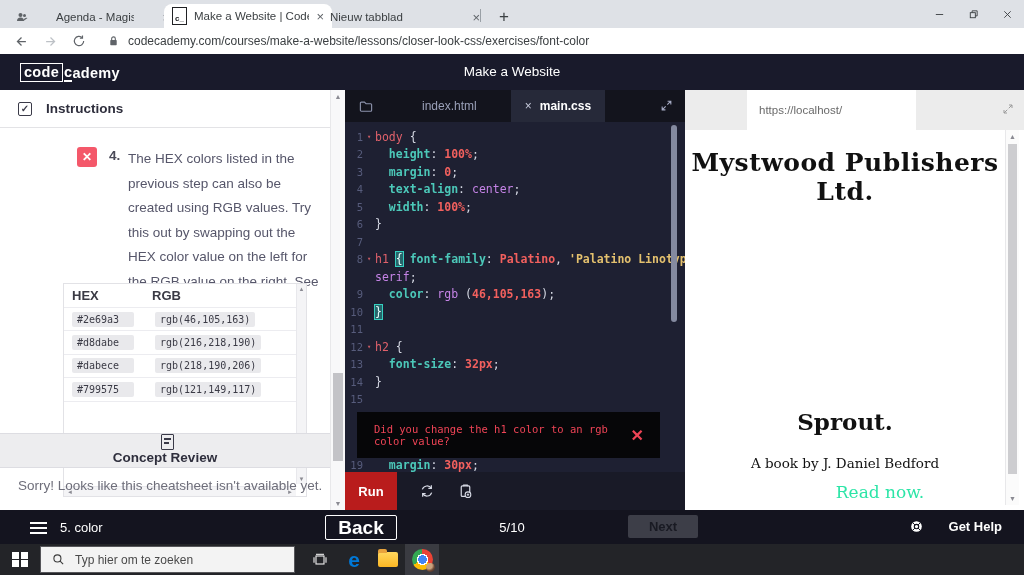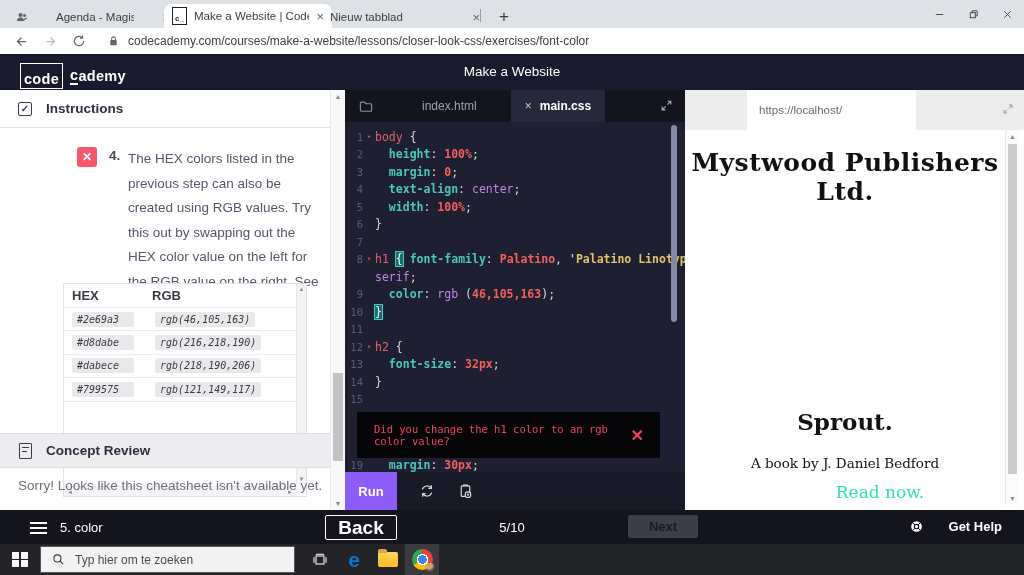--- a/index.html
+++ b/index.html
@@ -25,21 +25,21 @@
     display:flex;align-items:center;}
   .nav-ic{margin-left:14px;color:#5f6368;}
   .nav-ic.disabled{color:#bdc1c6;}
   #url-text{font-size:12px;color:#3c4043;margin-left:9px;white-space:nowrap;}
   #addr-right{position:absolute;right:8px;top:28px;height:26px;display:flex;align-items:center;gap:12px;}
   .avatar{border-radius:50%;background:radial-gradient(circle at 35% 30%,#c9a27e 0 35%,#6e4a36 60%,#2e2028 100%);}
 
   
   #ccheader{left:0;top:54px;width:1024px;height:36px;background:#191a2b;color:#fff;}
   #cclogo{position:absolute;left:20px;top:9px;display:flex;align-items:center;font-size:14.5px;font-weight:600;letter-spacing:.3px;}
-  #cclogo .boxed{border:1.5px solid #fff;padding:7px 3px 1px 3px;margin-right:7px;}
+  #cclogo .boxed{border:1.5px solid #fff;padding:0 3px 1px 3px;margin-right:1px;}
   #cclogo .uc{border-bottom:2px solid #fff;}
   #cc-title{position:absolute;left:0;right:0;top:10px;text-align:center;font-size:13.5px;color:#fff;}
   #timer-ic{position:absolute;left:676px;top:63px;color:#4e5370;}
   #pro-btn{position:absolute;left:717px;top:60px;width:102px;height:23px;border:1px solid #e8e8ef;border-radius:999px;
     display:flex;align-items:center;justify-content:center;font-size:12px;font-weight:bold;color:#fff;}
   #pro-dot{position:absolute;left:874px;top:68px;width:8px;height:8px;border-radius:50%;}
   #bell-ic{position:absolute;left:923px;top:61px;color:#fff;}
   #hdr-avatar{position:absolute;left:970px;top:59px;width:27px;height:27px;}
 
   
@@ -52,31 +52,31 @@
   #step-x{position:absolute;left:77px;top:57px;width:20px;height:20px;border-radius:3px;background:#f4586a;
     color:#fff;font-size:12px;font-weight:bold;display:flex;align-items:center;justify-content:center;}
   #step-num{position:absolute;left:109px;top:58px;font-size:13.5px;font-weight:bold;color:#4a4a58;}
   #step-text{position:absolute;left:128px;top:57px;width:196px;font-size:13.5px;line-height:24.5px;color:#56566a;}
   #hex-table{position:absolute;left:63px;top:193px;width:242px;height:212px;border:1px solid #e2e2e6;background:#fff;}
   #hex-table .t-head{display:flex;height:23px;align-items:center;border-bottom:1px solid #ececf0;}
   #hex-table .th{font-size:13px;font-weight:bold;color:#3a3a44;}
   #hex-table .th1{margin-left:8px;width:80px;}
   .t-row{display:flex;height:22.4px;align-items:center;border-bottom:1px solid #ececf0;}
   .chip{font-family:"DejaVu Sans Mono",monospace;font-size:10px;color:#3b3b46;background:#e9e9ec;
-    border-radius:2px;padding:2px 5px;white-space:nowrap;font-style:italic;}
+    border-radius:2px;padding:2px 5px;white-space:nowrap;}
   .chip-hex{margin-left:8px;width:52px;}
   .chip-rgb{margin-left:21px;}
   .tbl-vscroll{position:absolute;right:0;top:0;width:10px;height:200px;background:#f4f4f6;border-left:1px solid #e8e8ec;
     display:flex;flex-direction:column;justify-content:space-between;align-items:center;padding:2px 0;box-sizing:border-box;
     font-size:6px;color:#8a8a92;}
   .tbl-hscroll{position:absolute;left:0;bottom:0;height:10px;width:232px;background:#f4f4f6;border-top:1px solid #e8e8ec;
     display:flex;justify-content:space-between;align-items:center;padding:0 3px;box-sizing:border-box;
     font-size:6px;color:#8a8a92;}
   #concept-bar{position:absolute;left:0;top:343px;width:330px;height:33px;background:#ededef;
-    border-top:1px solid #dddde2;border-bottom:1px solid #dddde2;display:flex;align-items:center;}
+    border-top:1px solid #dddde2;border-bottom:1px solid #dddde2;display:flex;align-items:center;flex-direction:column;}
   .doc-ic{width:11px;height:14px;border:1.5px solid #3a3a48;border-radius:1px;margin:0 14px 0 19px;position:relative;}
   .doc-ic:before{content:"";position:absolute;left:2px;top:3px;width:7px;height:1.5px;background:#3a3a48;}
   .doc-ic:after{content:"";position:absolute;left:2px;top:7px;width:5px;height:1.5px;background:#3a3a48;}
   #sorry-text{position:absolute;left:18px;top:388px;font-size:13.5px;color:#6e6e7a;}
   #left-scroll{position:absolute;left:330px;top:0;width:15px;height:420px;background:#f8f8f9;border-left:1px solid #e8e8ea;
     box-sizing:border-box;}
   .scr-arrow{position:absolute;left:0;width:14px;text-align:center;font-size:7px;color:#8a8a92;}
   #left-thumb{position:absolute;left:2px;top:283px;width:10px;height:88px;background:#c3c3c7;}
 
   
@@ -100,21 +100,21 @@
   .tk-str{color:#e3c06e;font-weight:bold;}
   .tk-kw{color:#c583e6;}
   .tk-hlb{background:rgba(53,208,192,.4);border:1px solid #35d0c0;color:#eafffd;margin:0 -1px;}
   #ed-vscroll{position:absolute;left:326px;top:35px;width:6px;height:197px;background:#848aa0;border-radius:3px;}
   #ed-notif{position:absolute;left:12px;top:322px;width:303px;height:46px;background:#060608;
     display:flex;align-items:center;}
   #ed-notif .msg{font-family:"DejaVu Sans Mono",monospace;font-size:10.5px;color:#ef4456;margin-left:17px;flex:1;}
   #ed-notif .nx{color:#ef4456;font-size:16px;margin-right:16px;font-weight:bold;}
   #code-lines-bottom{position:absolute;left:0;top:366px;width:322px;height:16px;overflow:hidden;}
   #run-bar{position:absolute;left:0;top:382px;width:340px;height:38px;background:#191a27;display:flex;align-items:center;}
-  #run-btn{width:52px;height:38px;background:#8b5cf6;color:#fff;font-size:13px;font-weight:bold;
+  #run-btn{width:52px;height:38px;background:#b91c1c;color:#fff;font-size:13px;font-weight:bold;
     display:flex;align-items:center;justify-content:center;}
   #run-refresh{margin-left:22px;color:#d8dbe6;}
   #run-copy{margin-left:22px;color:#d8dbe6;}
 
   
   #preview{left:685px;top:90px;width:339px;height:420px;background:#fff;}
   #pv-bar{position:absolute;left:0;top:0;width:339px;height:40px;background:#ececec;display:flex;align-items:center;flex-direction:column;}
   #pv-url-field{position:absolute;left:62px;top:0;width:169px;height:40px;background:#fff;display:flex;align-items:center;}
   #pv-url{font-size:11.5px;color:#6a6a6a;margin-left:12px;}
   #pv-back{margin-left:12px;color:#a8a8a8;}

